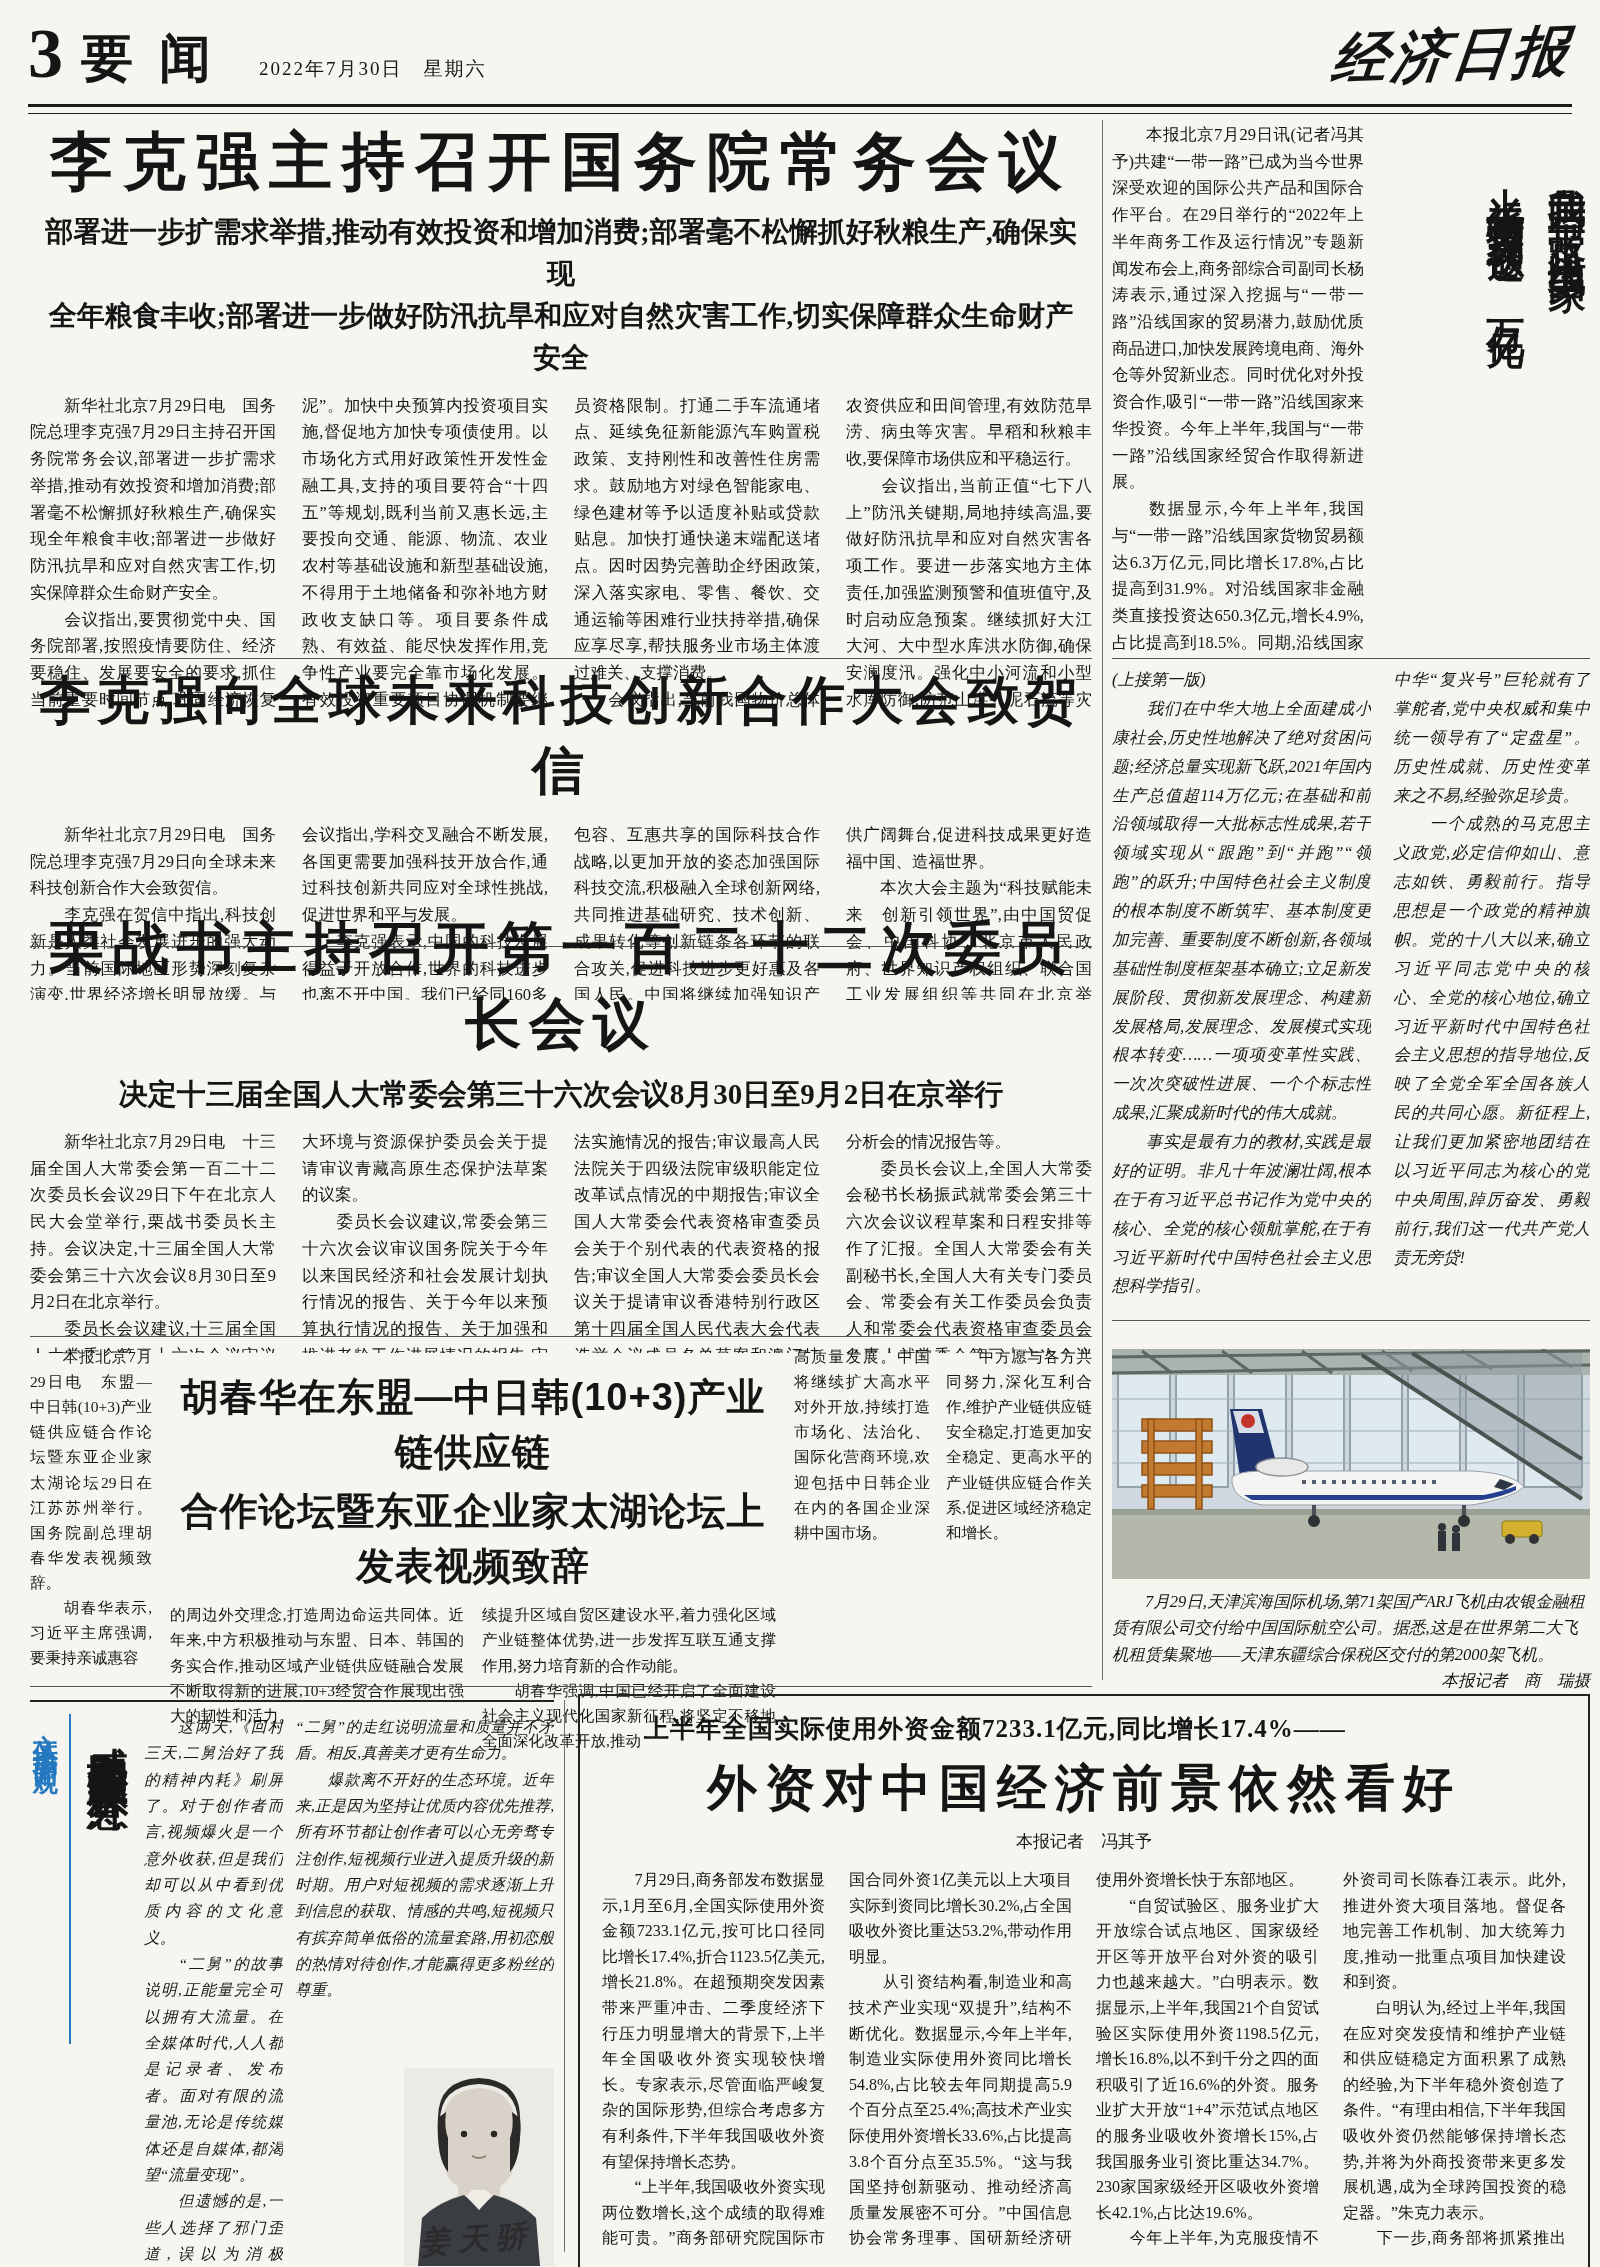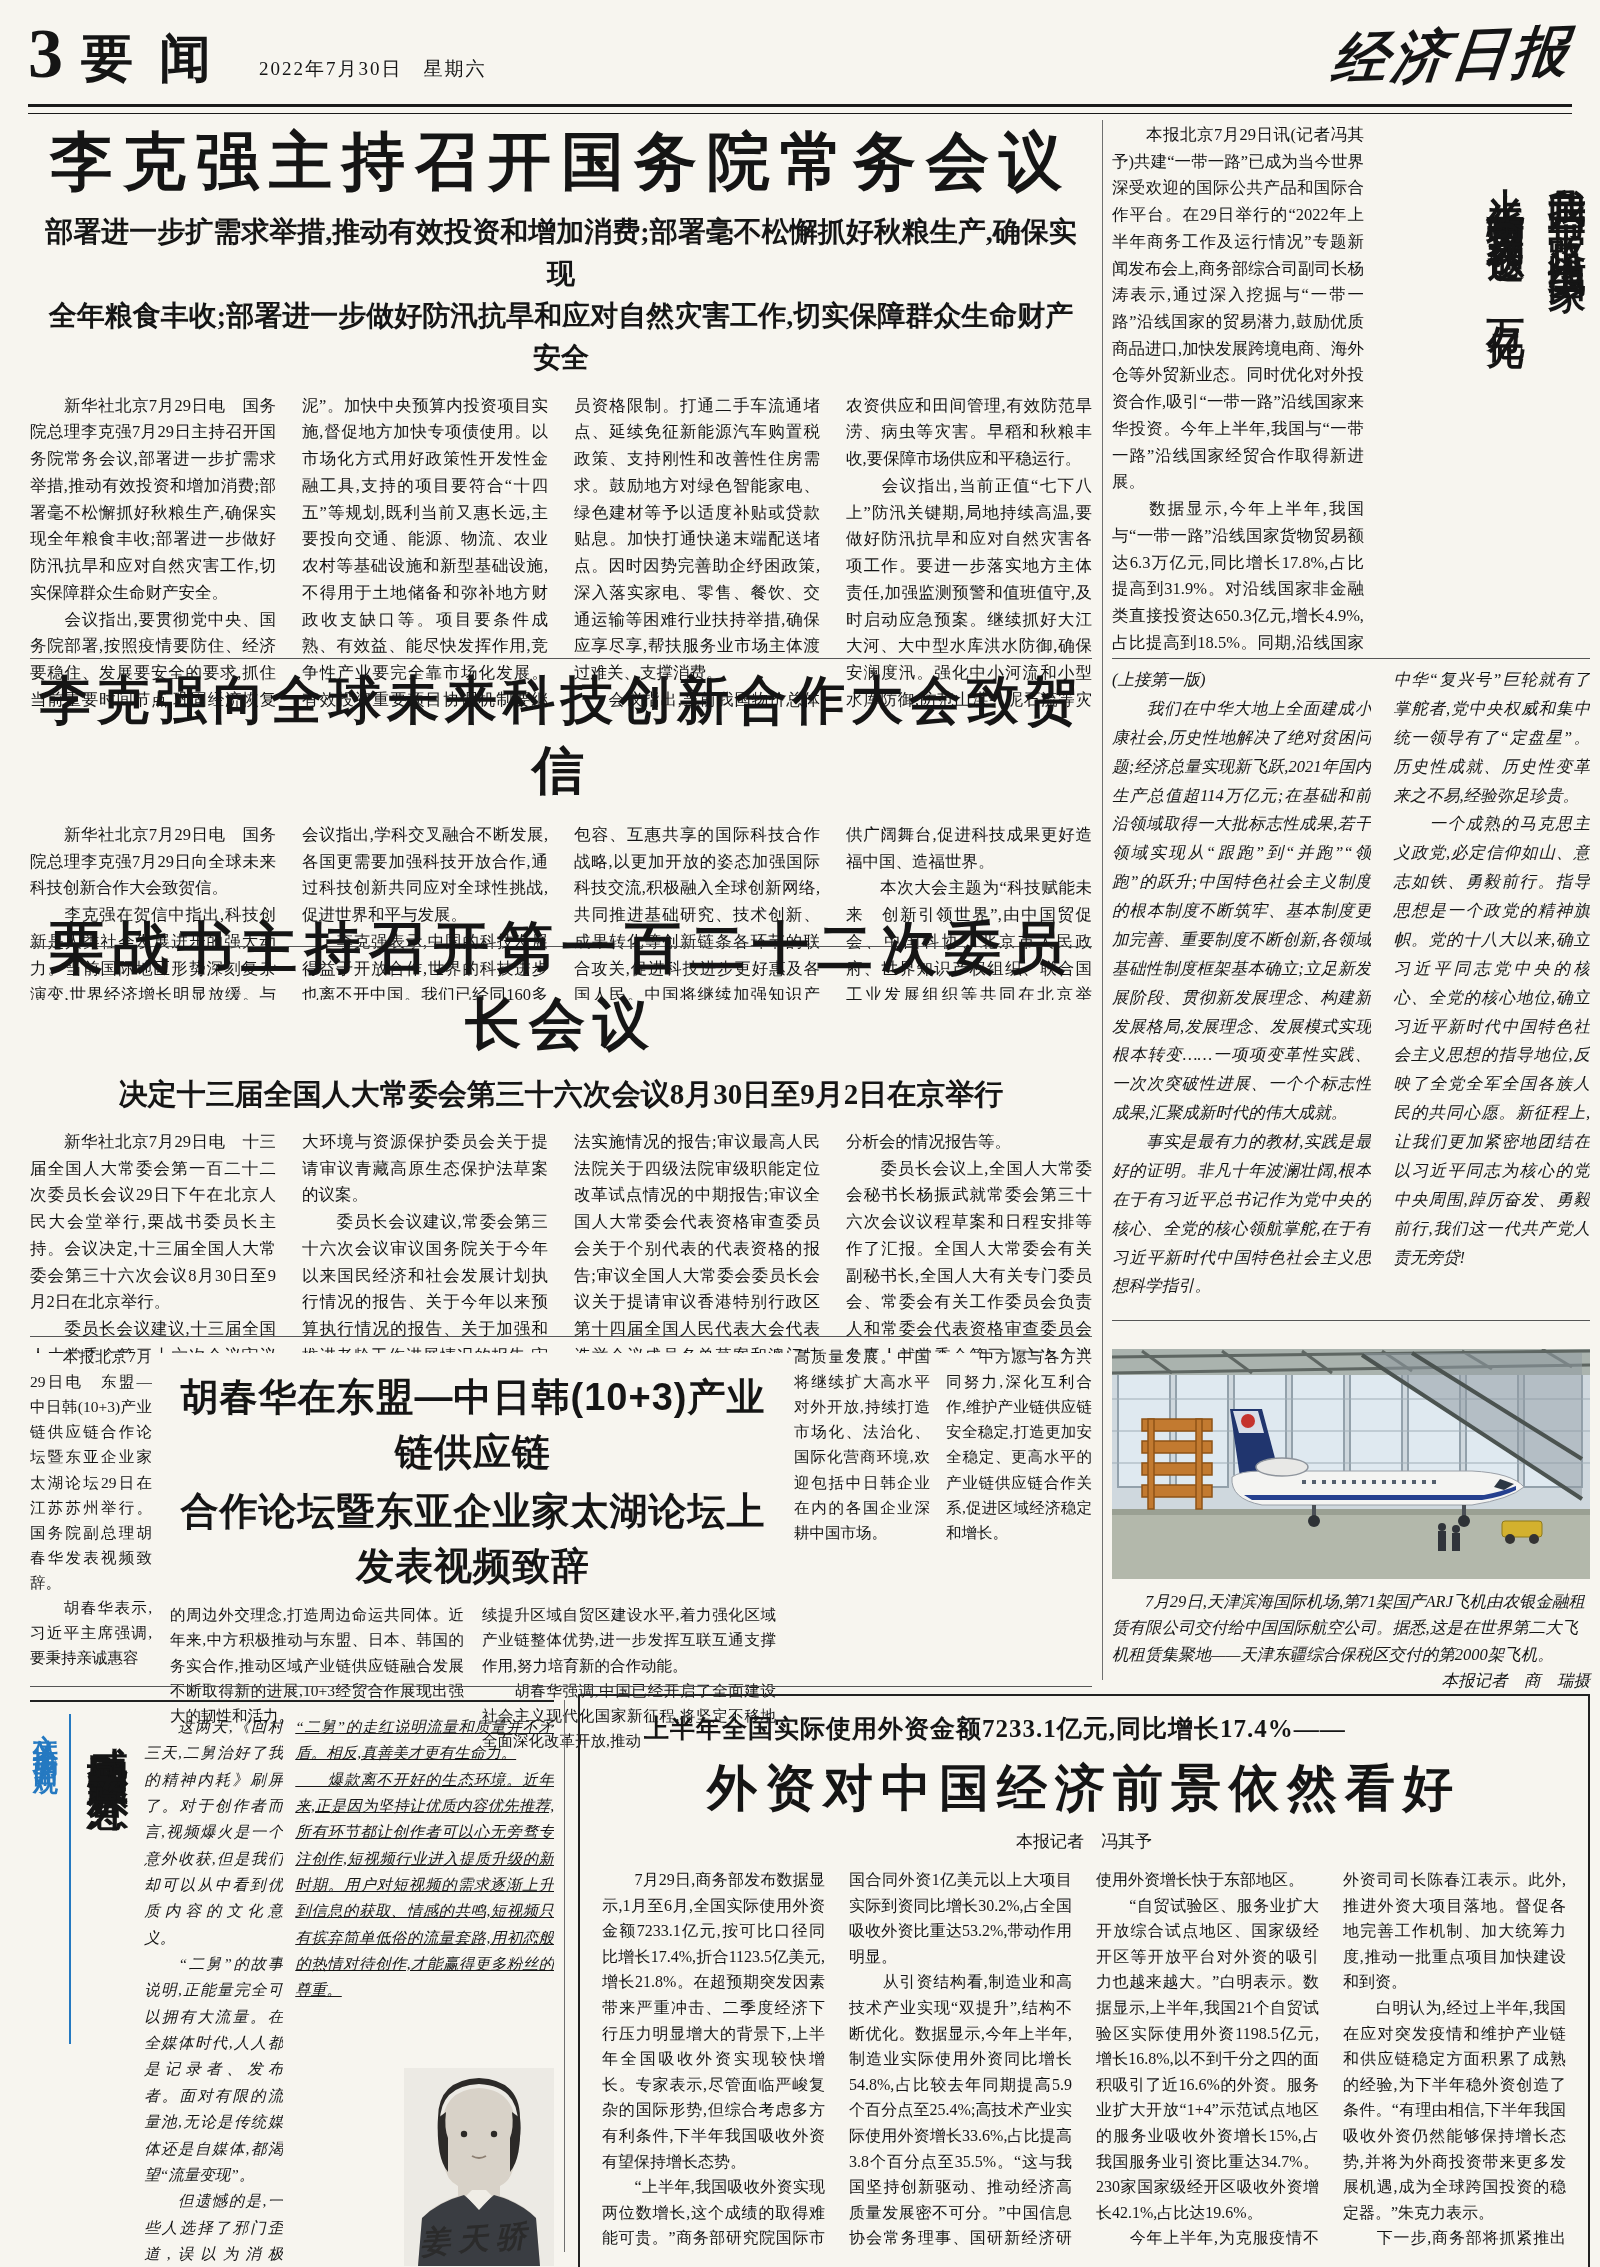--- a/index.html
+++ b/index.html
@@ -291,21 +291,21 @@
     <div class="credit kai">本报记者　商　瑞摄</div>
   </div>
 
   <div class="abs" id="culture">
     <div class="cul-label">文体市场面面观</div>
     <div class="cul-head">感动全网的爆款并不『意外』</div>
     <div class="cul-body">
       <div class="body-txt pre jus kai">　　这两天,《回村三天,二舅治好了我的精神内耗》刷屏了。对于创作者而言,视频爆火是一个意外收获,但是我们却可以从中看到优质内容的文化意义。
 　　“二舅”的故事说明,正能量完全可以拥有大流量。在全媒体时代,人人都是记录者、发布者。面对有限的流量池,无论是传统媒体还是自媒体,都渴望“流量变现”。
 　　但遗憾的是,一些人选择了邪门歪道,误以为消极的“丑、怪、俗”才能博取眼球。有一段时间,一些短视频平台甚至影响了行业风气和社会风气。</div>
-      <div class="body-txt pre jus kai" style="padding-bottom:200px;text-decoration:underline;">“二舅”的走红说明流量和质量并不矛盾。相反,真善美才更有生命力。
+      <div class="body-txt pre jus kai" style="padding-bottom:200px;">“二舅”的走红说明流量和质量并不矛盾。相反,真善美才更有生命力。
 　　爆款离不开好的生态环境。近年来,正是因为坚持让优质内容优先推荐,所有环节都让创作者可以心无旁骛专注创作,短视频行业进入提质升级的新时期。用户对短视频的需求逐渐上升到信息的获取、情感的共鸣,短视频只有摈弃简单低俗的流量套路,用初恋般的热情对待创作,才能赢得更多粉丝的尊重。</div>
       <div id="portrait">
         <svg width="150" height="198" viewBox="0 0 150 198">
           <rect width="150" height="198" fill="#eceae4"></rect>
           <path d="M38 60 Q38 22 75 20 Q112 22 112 62 L110 96 Q108 112 96 118 L96 128 Q120 136 132 150 L136 198 L14 198 L18 150 Q30 136 54 128 L54 118 Q42 112 40 96 Z" fill="#d8d2c8"></path>
           <path d="M36 58 Q34 18 75 16 Q116 18 114 60 L112 84 Q118 70 116 50 Q116 12 75 10 Q34 12 34 50 Q33 72 38 84 Z" fill="#2c2a28"></path>
           <path d="M34 50 Q32 90 44 104 L44 70 Q40 60 42 44 Z" fill="#2c2a28"></path>
           <path d="M116 50 Q118 90 106 104 L106 70 Q110 60 108 44 Z" fill="#2c2a28"></path>
           <path d="M14 198 L18 150 Q34 134 60 127 L75 140 L90 127 Q116 134 132 150 L136 198 Z" fill="#3a3d42"></path>
           <path d="M62 128 L75 142 L88 128 L82 122 L68 122 Z" fill="#f0ede6"></path>

